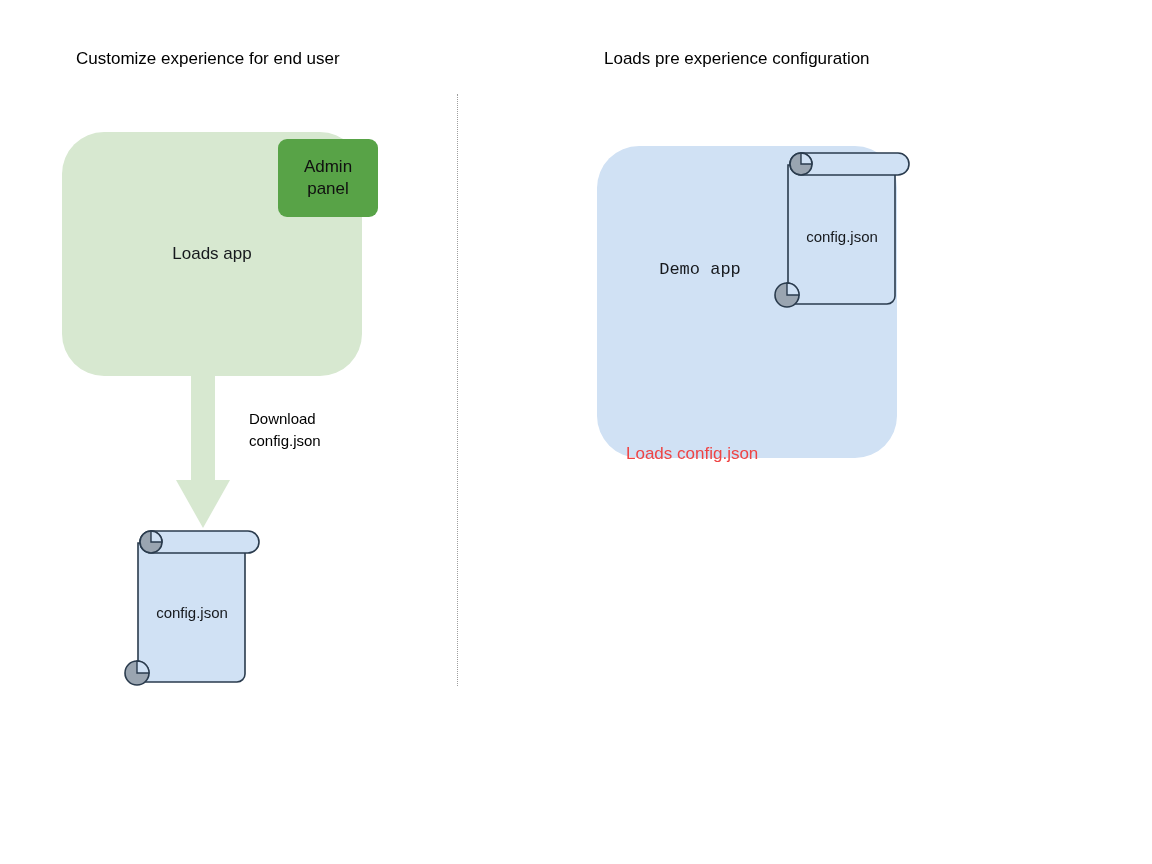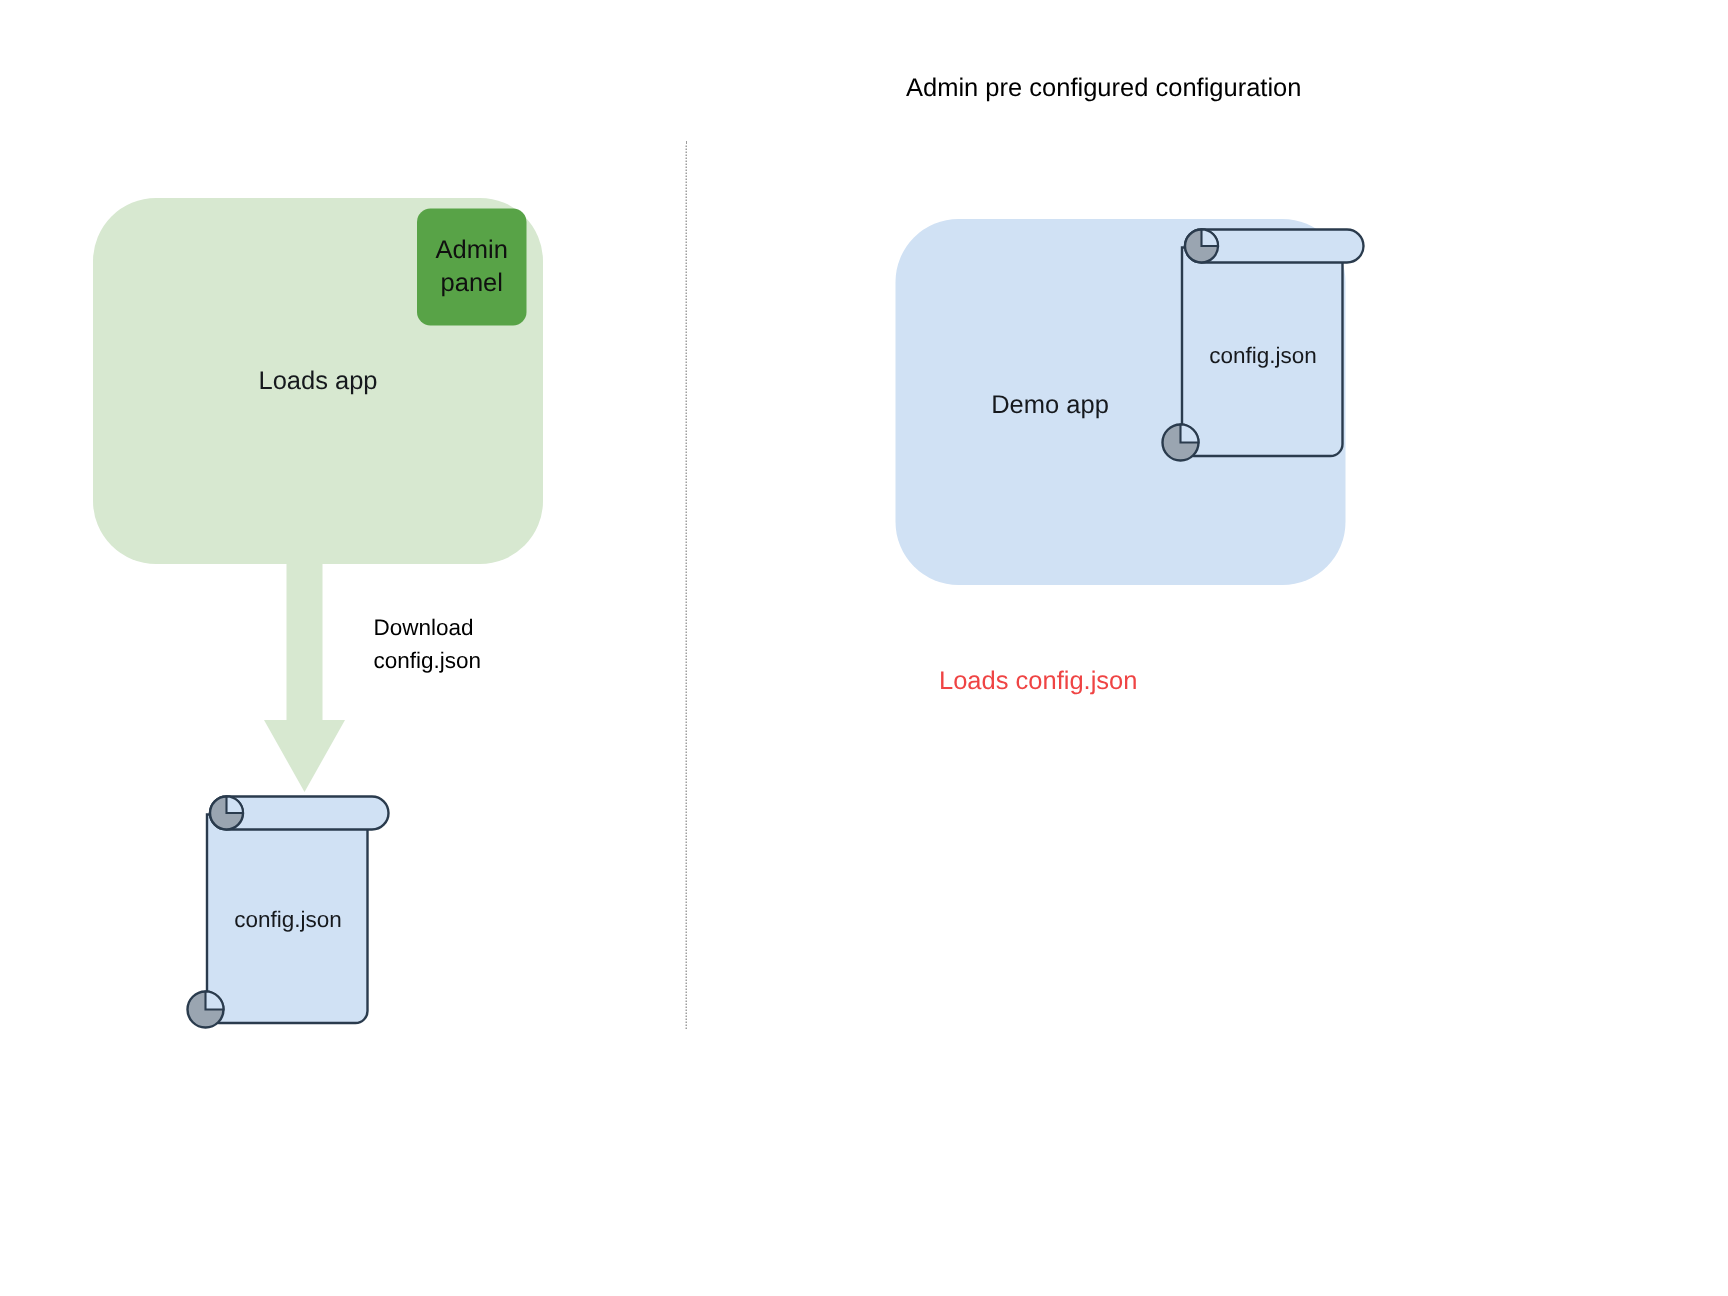--- a/index.html
+++ b/index.html
@@ -51,40 +51,41 @@
     left: 62px;
     top: 132px;
     width: 300px;
     height: 244px;
     background: #d7e8d0;
   }
   #demo-app-card {
     left: 597px;
     top: 146px;
     width: 300px;
-    height: 244px;
+    height: 312px;
     background: #d0e1f4;
+    font-family: Liberation Mono, monospace;
   }
   .app-card-label {
     position: absolute;
     font-size: 17px;
     line-height: 20px;
     color: #16191d;
     white-space: nowrap;
     transform: translate(-50%, -50%);
   }
   #admin-app-label { left: 150px; top: 122px; }
   #demo-app-label  { left: 103px; top: 124px; }
 
   
   #admin-panel-chip {
     position: absolute;
     left: 216px;
     top: 7px;
-    width: 73px;
+    width: 100px;
     height: 78px;
     background: #58a347;
     border-radius: 9px;
     display: flex;
     align-items: center;
     justify-content: center;
   }
   #admin-panel-label {
     font-size: 17px;
     line-height: 22px;
@@ -125,22 +126,23 @@
     line-height: 22px;
     color: #ef4444;
     white-space: nowrap;
   }
 </style>
 </head>
 <body>
 
 <div class="canvas">
 
+  <div class="section-title" id="title-left">Customize experience for end user</div>
 
-  <div class="section-title" id="title-right">Admin pre configured configuration</div>
+  <div class="section-title" id="title-right">Loads pre experience configuration</div>
 
   <div class="divider"></div>
 
   <div class="app-card" id="admin-app-card">
 
     <div class="app-card-label" id="admin-app-label">Loads app</div>
 
     <div id="admin-panel-chip">
       <div id="admin-panel-label">Admin
 panel</div>

